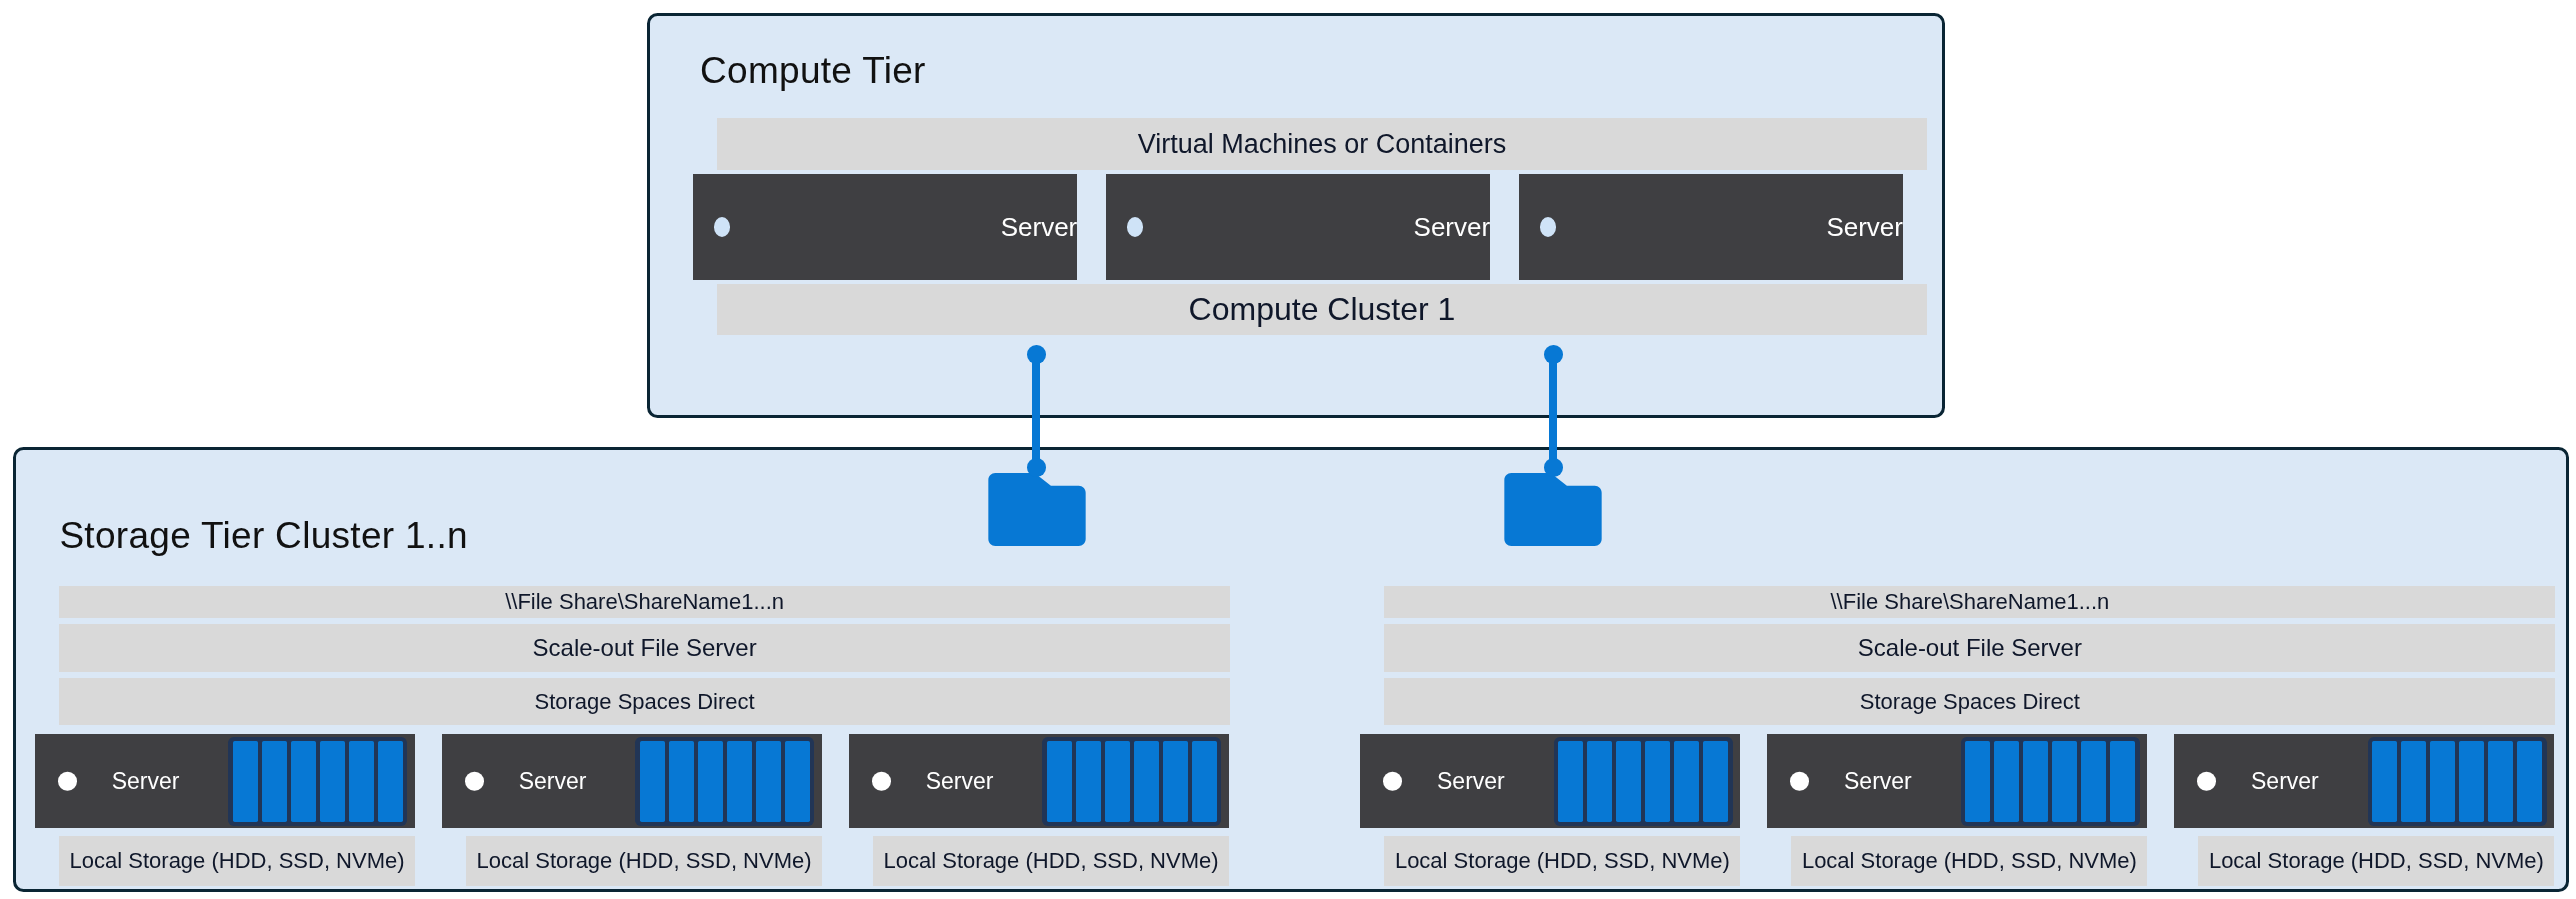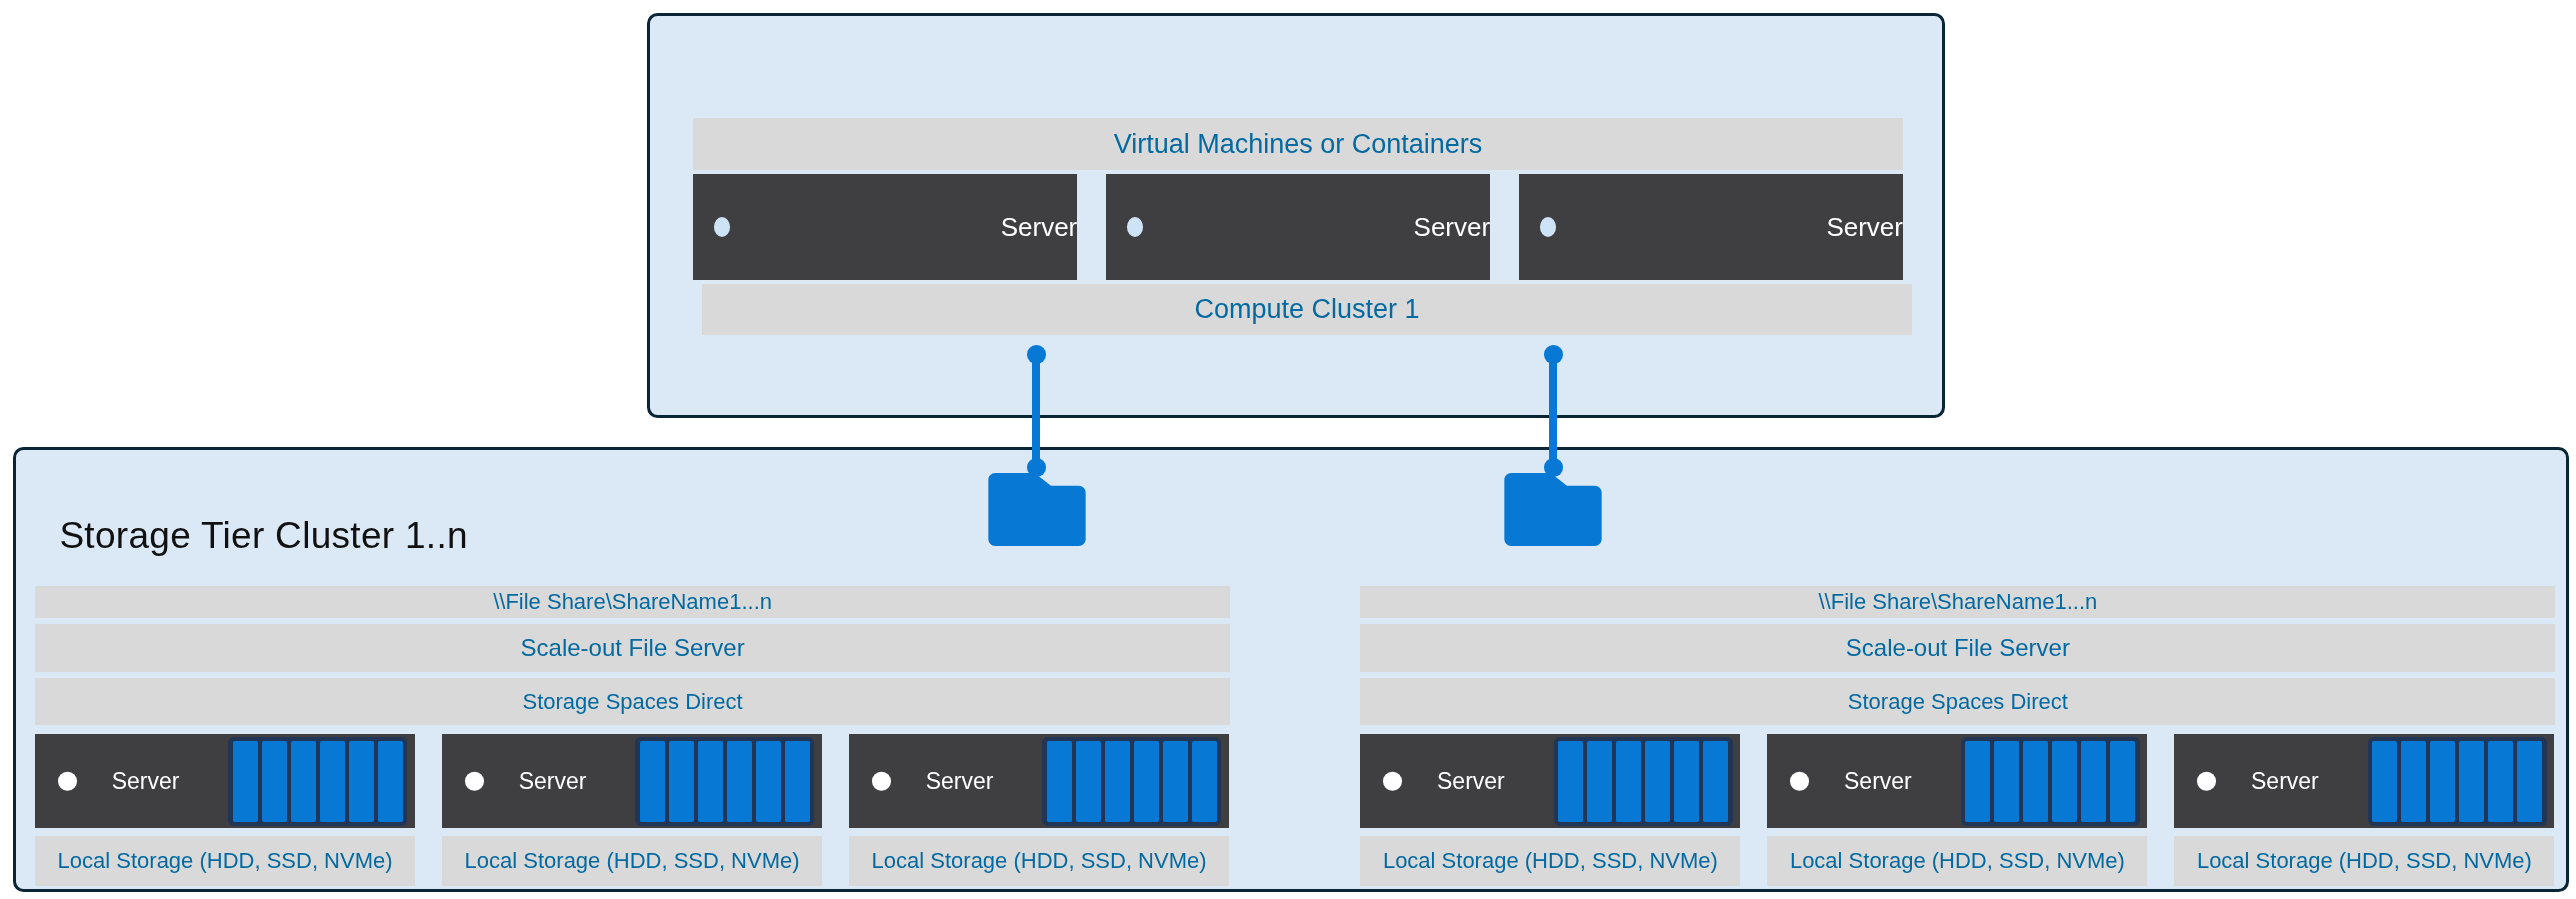--- a/index.html
+++ b/index.html
@@ -20,42 +20,43 @@
   .tier-box.storage{left:13.4px;top:447px;width:2556px;height:445px;padding-left:36px;}
   .tier-title{
     position:absolute;margin:0;font-size:37px;font-weight:400;color:#111;
     white-space:nowrap;letter-spacing:0.3px;
   }
   .tier-box.compute .tier-title{left:50px;top:34px;}
   .tier-box.storage .tier-title{left:43px;top:65px;}
 
   
   .gray-bar{
-    background:#d9d9d9;color:#0369a1;
+    background:#d9d9d9;color:#0f172a;
     display:flex;align-items:center;justify-content:center;
     white-space:nowrap;
+    margin-left:24px;
   }
 
   
   .compute-content{position:absolute;left:43px;top:0;width:1210px;height:100%;}
   .vm-bar{position:absolute;left:0;top:102px;width:100%;height:52px;font-size:27px;}
   .compute-server-row{
     position:absolute;left:0;top:158px;width:100%;height:106px;
     display:flex;gap:28.6px;
   }
   .server-box{
     position:relative;background:#3f3f42;flex:1;
     display:flex;align-items:center;justify-content:flex-end;
   }
   .server-label{color:#ffffff;font-size:26px;}
   .indicator{
     position:absolute;left:21px;top:50%;transform:translateY(-50%);
     width:16.3px;height:20px;border-radius:50%;background:#cfe3f7;
   }
-  .cluster-bar{position:absolute;left:9px;top:268px;width:100%;height:51px;font-size:27px;text-align:right;}
+  .cluster-bar{position:absolute;left:0;top:268px;width:100%;height:51px;font-size:32px;text-align:right;}
 
   
   .connector{position:absolute;top:345px;width:18.7px;height:132px;z-index:6;}
   .c-dot{position:absolute;left:0;width:18.7px;height:18.7px;border-radius:50%;background:#0778d4;}
   .c-top{top:0;}
   .c-bottom{bottom:0;}
   .c-line{position:absolute;left:5.2px;top:8.2px;bottom:8.2px;width:8.2px;background:#0778d4;}
   .folder{position:absolute;top:473px;width:98px;height:73px;z-index:5;}
 
   
@@ -79,20 +80,21 @@
     box-sizing:border-box;padding:4.1px 4.7px;
     display:flex;gap:4.1px;
   }
   .disk-slot{flex:1;background:#0778d4;border-radius:1.7px;}
   .local-bar{height:50px;margin-top:7.6px;font-size:22px;}
 </style>
 </head>
 <body>
 
 <section class="tier-box compute">
+  <h2 class="tier-title">Compute Tier</h2>
   <div class="compute-content">
     <div class="gray-bar vm-bar">Virtual Machines or Containers</div>
     <div class="compute-server-row">
       <div class="server-box">
         <span class="indicator"></span>
         <span class="server-label">Server</span>
       </div>
       <div class="server-box">
         <span class="indicator"></span>
         <span class="server-label">Server</span>

